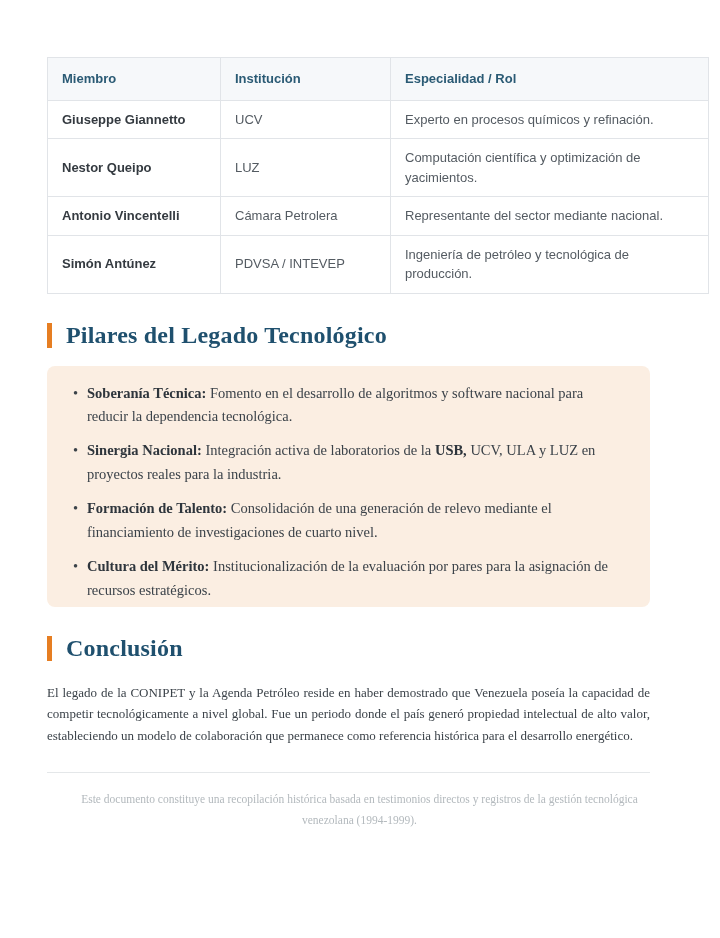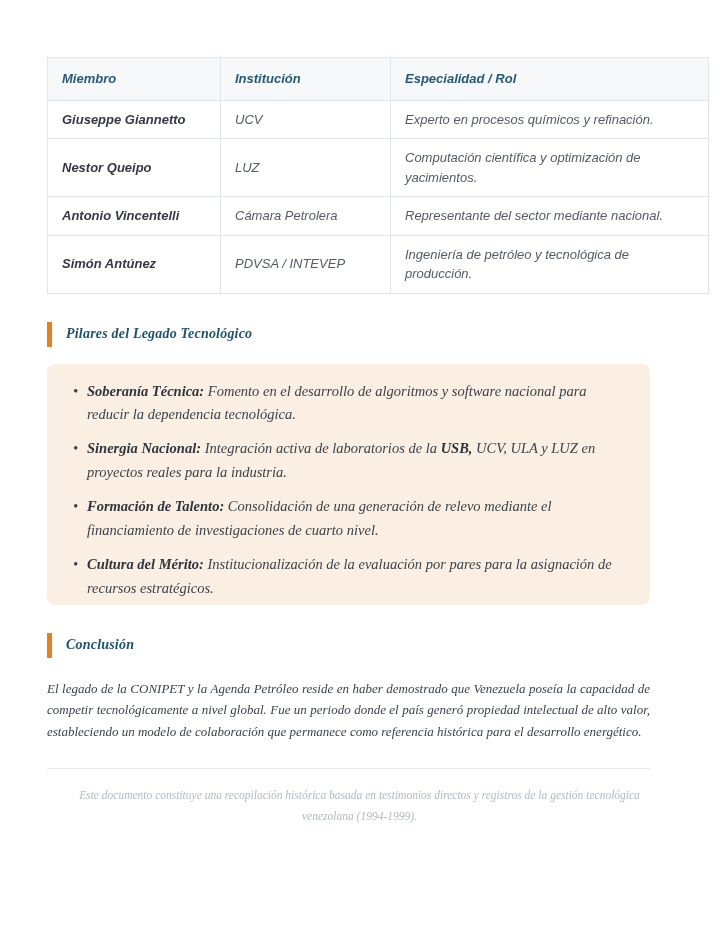--- a/index.html
+++ b/index.html
@@ -3,21 +3,20 @@
 <meta charset="utf-8">
 <style>
   html, body { margin: 0; padding: 0; background: #ffffff; }
   .page {
     position: relative;
     width: 720px;
     height: 830px;
     background: #ffffff;
     overflow: hidden;
     font-family: "Liberation Sans", sans-serif;
-    font-style: italic;
   }
   
   .table-wrap { margin: 57px 12px 0 47px; }
   table.members {
     border-collapse: collapse;
     width: 661px;
     table-layout: fixed;
     font-family: "Liberation Sans", sans-serif;
   }
   table.members th, table.members td {
@@ -47,21 +46,21 @@
   .accent-bar {
     width: 5px;
     height: 25px;
     background: var(--accent-orange, #e67e22);
     margin-right: 14px;
     flex: 0 0 auto;
   }
   .section-title h2 {
     margin: 0;
     font-family: "Liberation Serif", serif;
-    font-size: 14px;
+    font-size: 24px;
     font-weight: bold;
     color: var(--heading-blue, #1f506e);
     letter-spacing: 0.2px;
   }
   .highlight-box {
     background: var(--box-bg, #fbeee2);
     border-radius: 8px;
     padding: 16px 26px 4px 26px;
     margin-top: 17px;
   }

